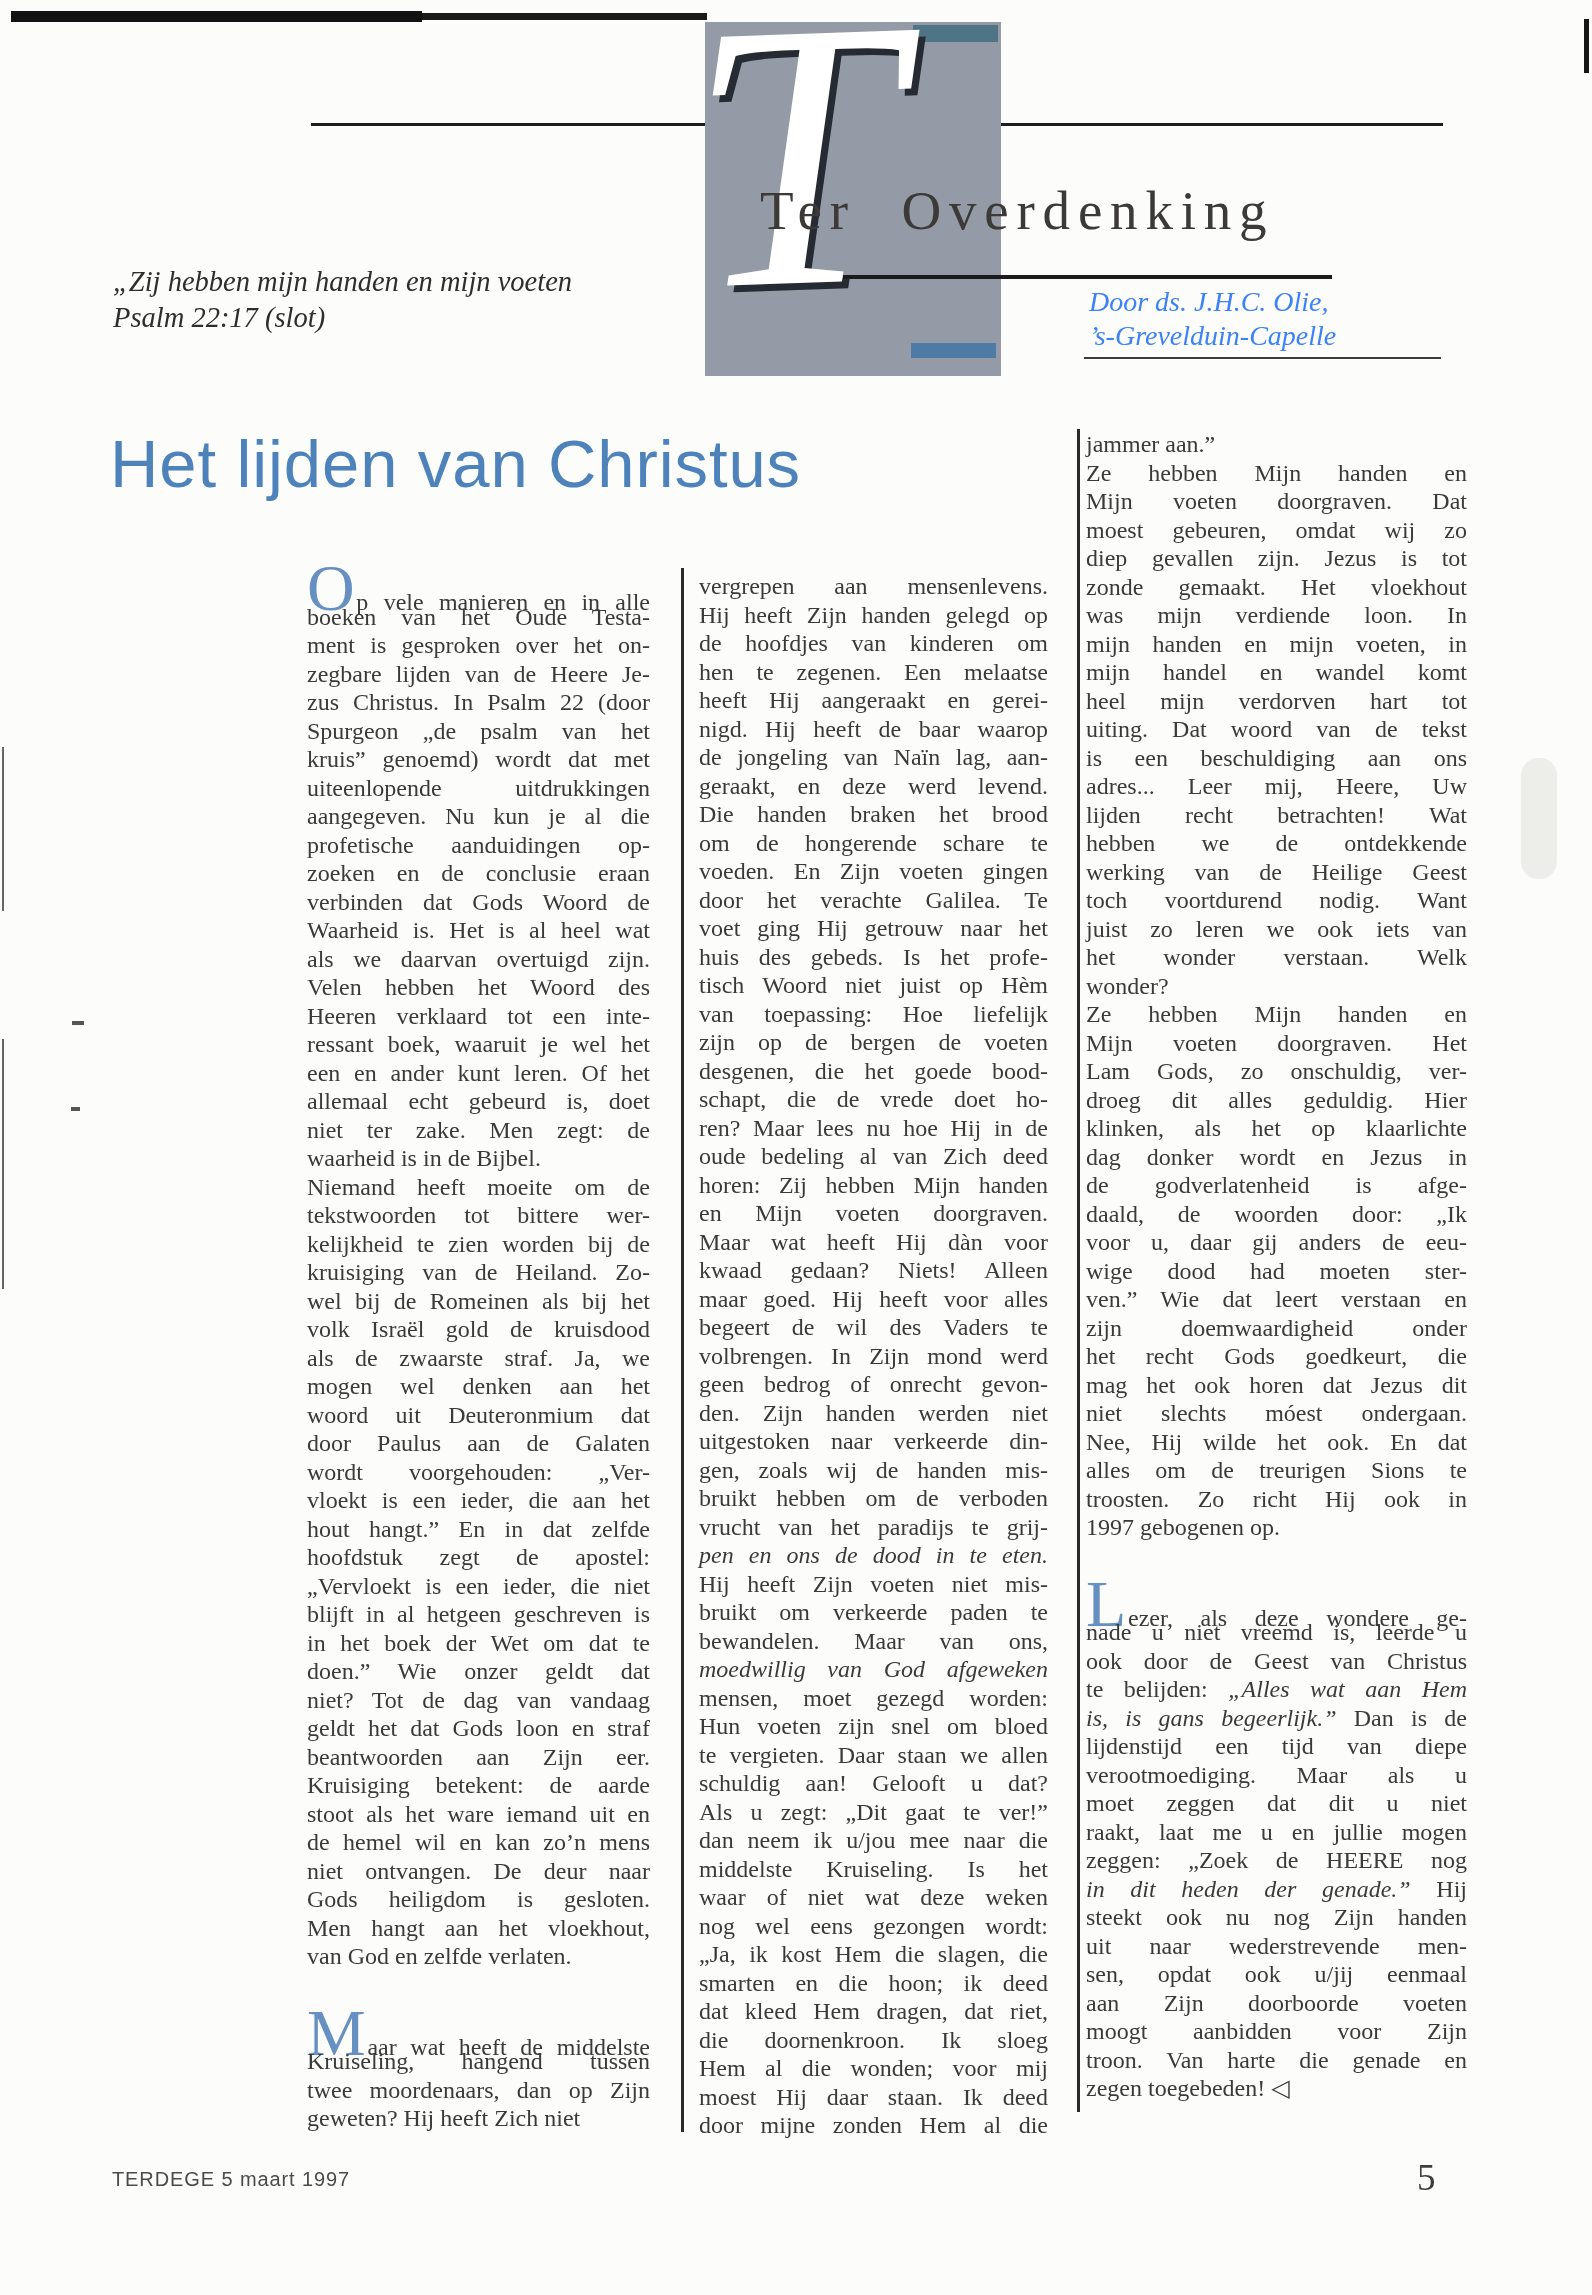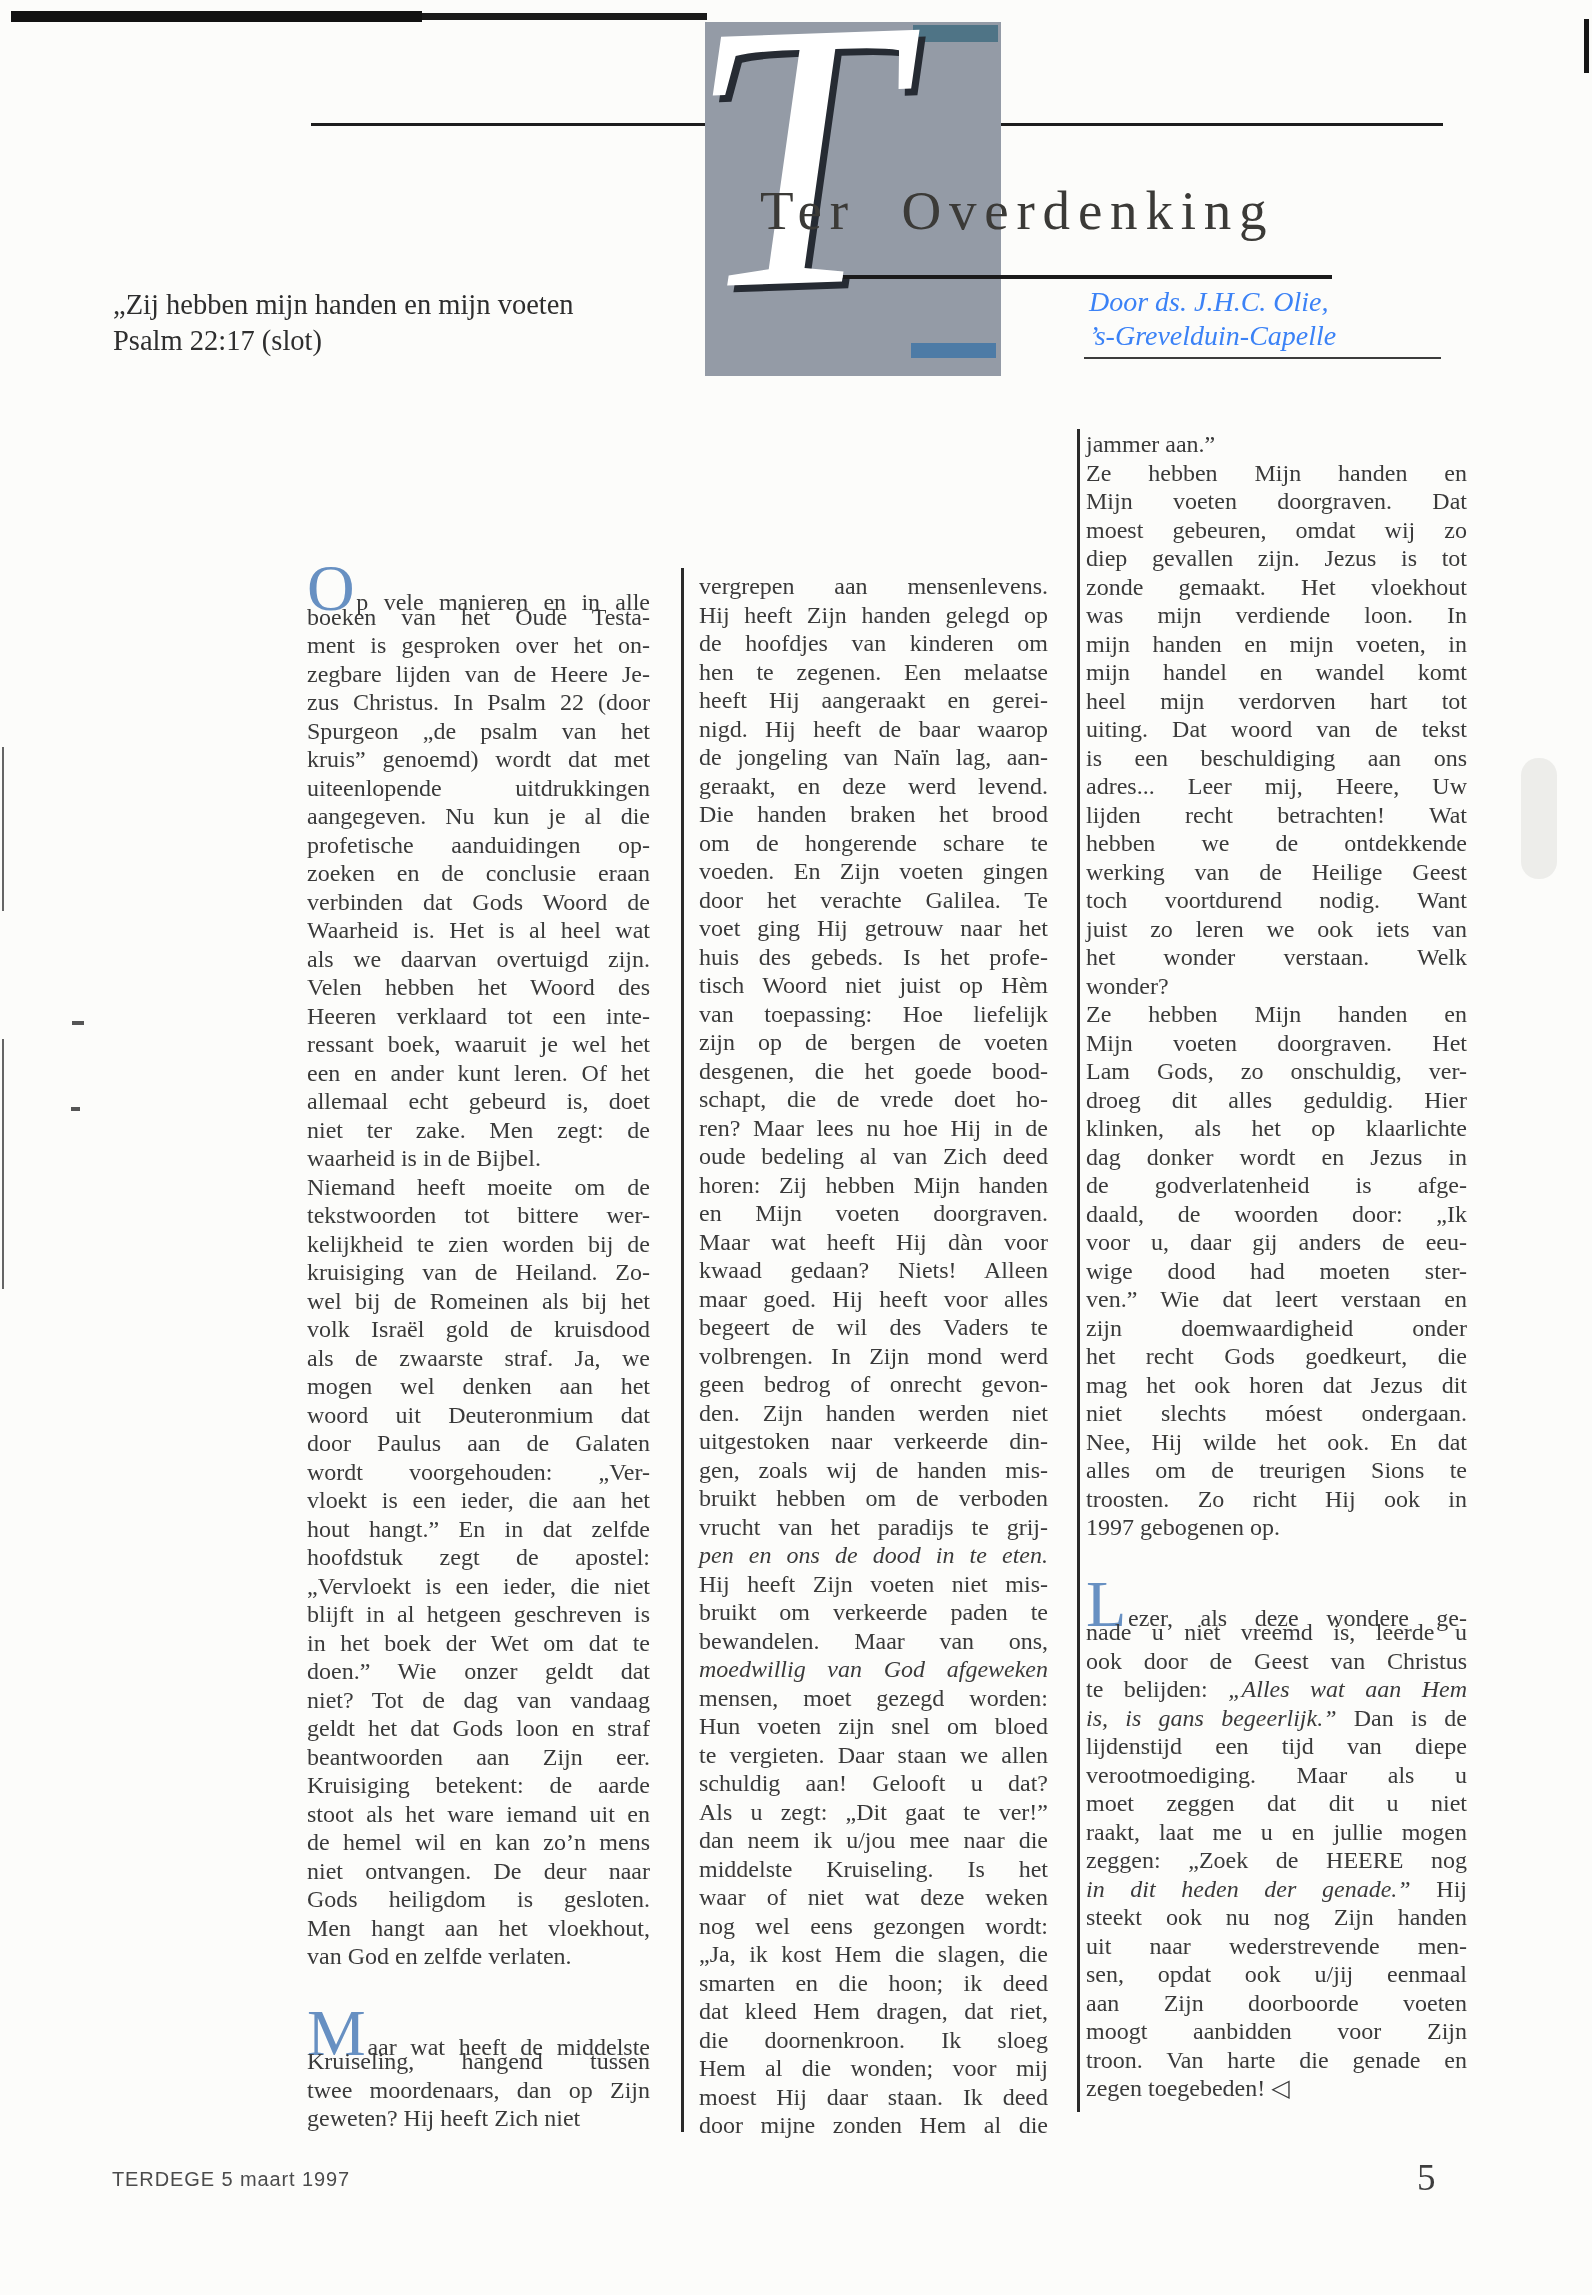--- a/index.html
+++ b/index.html
@@ -30,21 +30,21 @@
     left:760px; top:179px; z-index:6;
     font-family:"Liberation Serif", serif; font-weight:normal;
     font-size:55px; color:#3b3a37; letter-spacing:7.8px; word-spacing:24px;
     white-space:nowrap;
   }
   .rule-byline-top{left:843px; top:275px; width:489px; height:3.5px; background:#1b1b1b; z-index:5;}
   .rule-byline-bottom{left:1084px; top:357px; width:357px; height:1.7px; background:#3c3c3c;}
   
   .quote{
     left:113px; top:264px; width:552px;
-    font-size:28.5px; line-height:36px; color:#2e2e2e;margin-top:23px;
+    font-style:italic; font-size:28.5px; line-height:36px; color:#2e2e2e;
   }
   .byline{
     left:1089px; top:285px; width:362px;
     font-style:italic; font-size:28px; line-height:34px; color:#3b82f6;
   }
   
   .article-title{
     left:110px; top:425px;
     font-family:"Liberation Sans", sans-serif; font-weight:normal;
     font-size:67px; color:#4d82ba; letter-spacing:0.9px; white-space:nowrap;
@@ -102,20 +102,21 @@
   <div class="abs quote">
     <div>„Zij hebben mijn handen en mijn voeten</div>
     <div>Psalm 22:17 (slot)</div>
   </div>
 
   <div class="abs byline">
     <div>Door ds. J.H.C. Olie,</div>
     <div>’s-Grevelduin-Capelle</div>
   </div>
 
+  <div class="abs article-title">Het lijden van Christus</div>
 
   <div class="abs divider divider-1"></div>
   <div class="abs divider divider-2"></div>
 
   <div class="col col1">
       <div class="bl"><span class="dropcap">O</span><span>p vele manieren en in alle</span></div>
       <div class="bl"><span>boeken van het Oude Testa-</span></div>
       <div class="bl"><span>ment is gesproken over het on-</span></div>
       <div class="bl"><span>zegbare lijden van de Heere Je-</span></div>
       <div class="bl"><span>zus Christus. In Psalm 22 (door</span></div>

